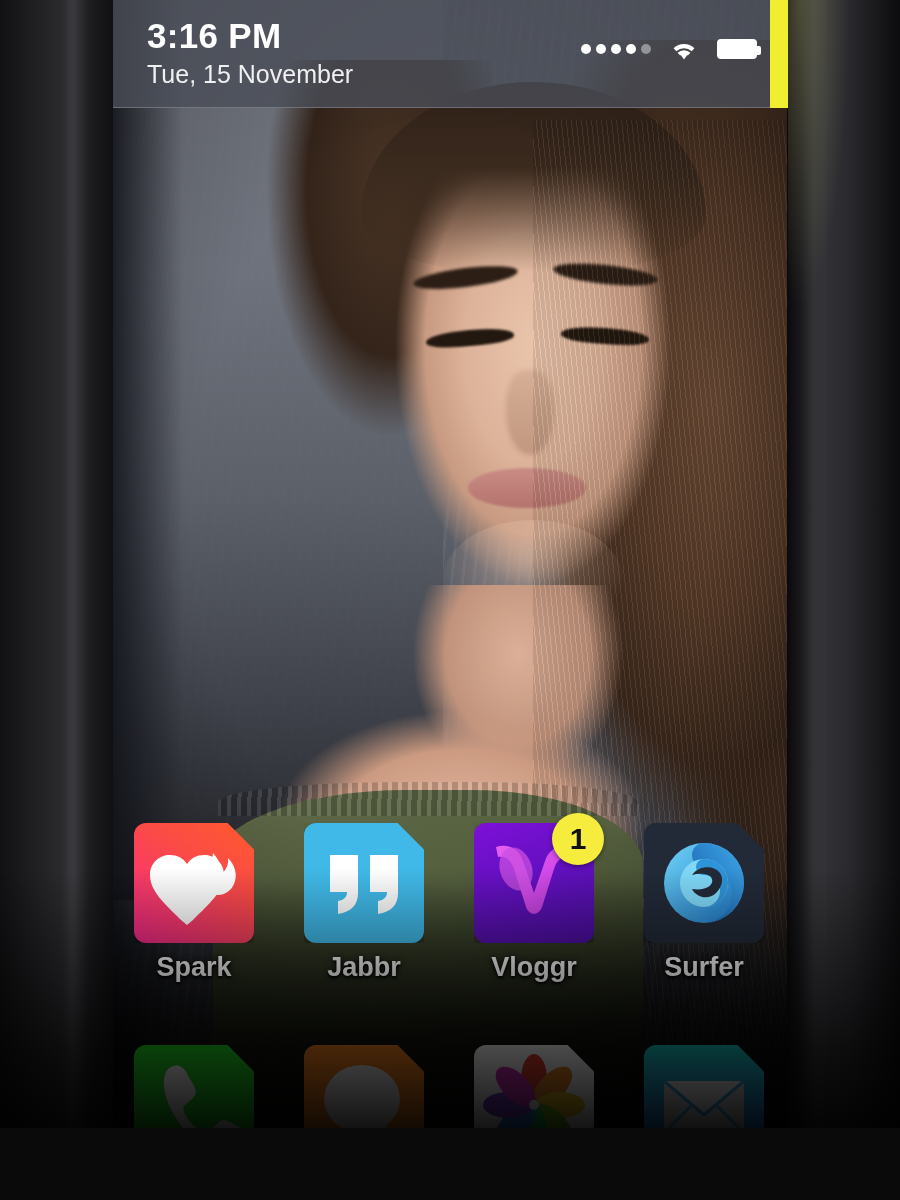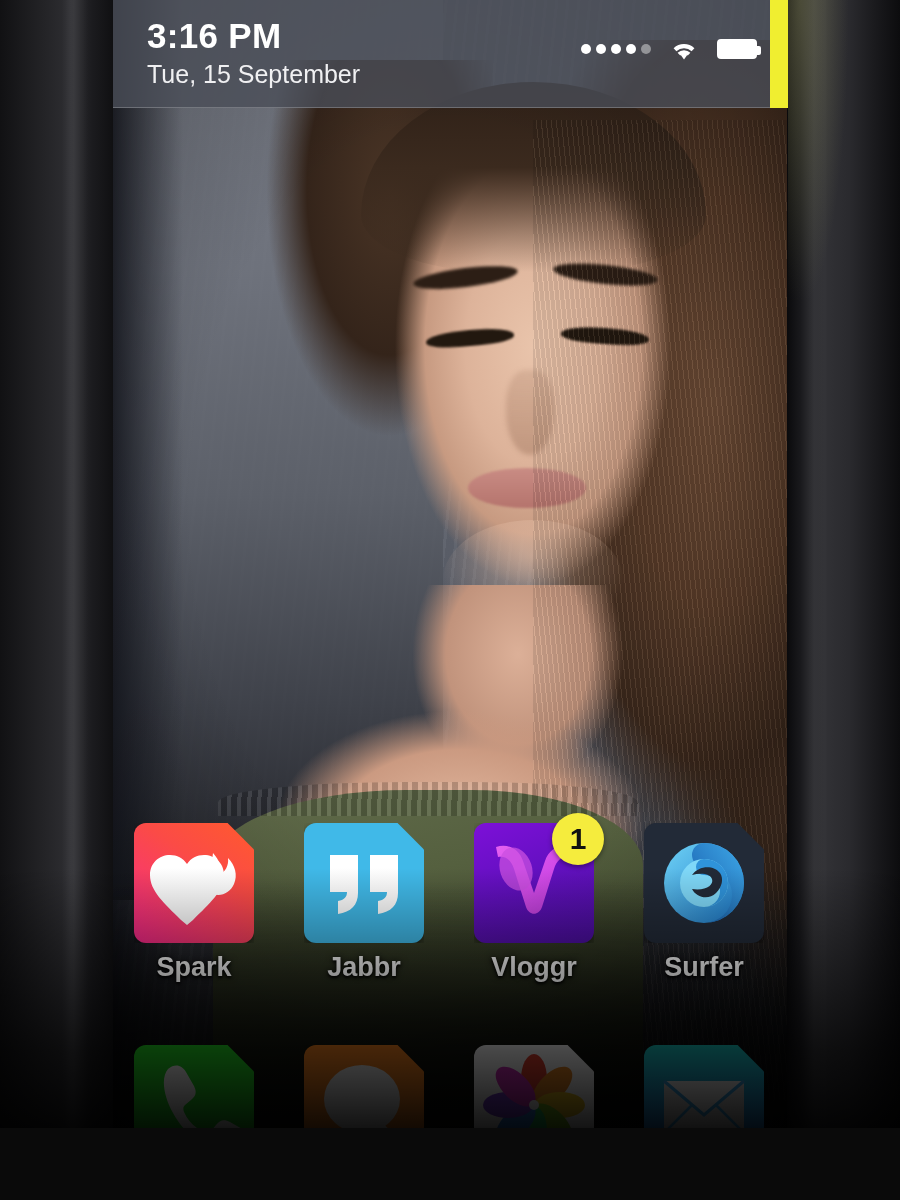--- a/index.html
+++ b/index.html
@@ -240,21 +240,21 @@
       <div class="shoulder"></div>
       <div class="wp-hair-strands"></div>
       <div class="wp-top"></div>
       <div class="wp-top-ruffle"></div>
       <div class="wp-vignette"></div>
       <div class="wp-bottom-dark"></div>
     </div>
 
     <div class="statusbar">
       <div class="sb-time">3:16 PM</div>
-      <div class="sb-date">Tue, 15 September</div>
+      <div class="sb-date">Tue, 15 November</div>
       <div class="sb-icons">
         <span class="sig-dots">
           <i></i>
             <i></i>
             <i></i>
             <i></i>
             <i class="dim"></i>
         </span>
         <span class="wifi">
           <svg viewBox="0 0 30 22">

